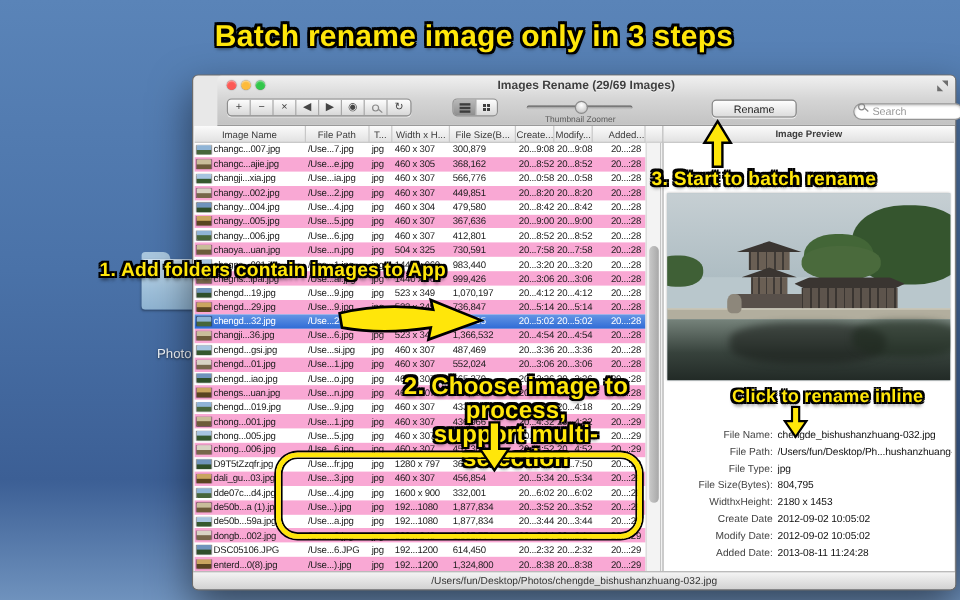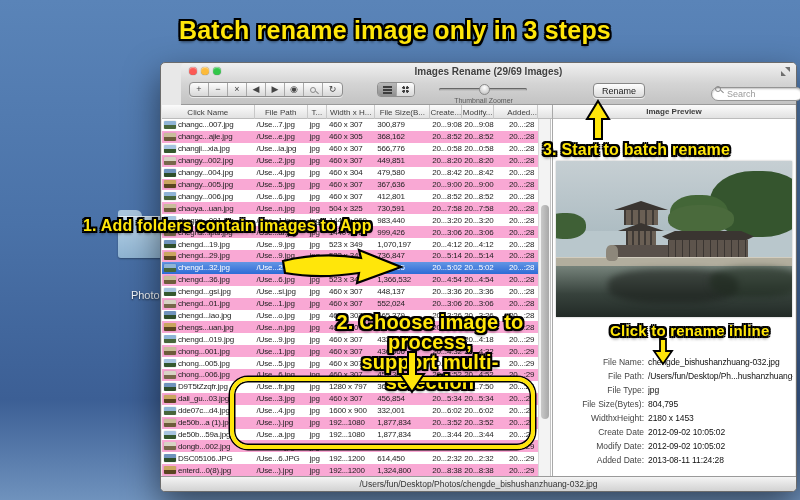--- a/index.html
+++ b/index.html
@@ -55,21 +55,21 @@
   .vtoggle .vbtn+.vbtn{border-left:1px solid #a8a8a8;}
   .ic-list{width:9px;height:1.5px;background:#3d3d3d;box-shadow:0 3px 0 #3d3d3d,0 6px 0 #3d3d3d;margin-top:-5px;}
   .ic-grid{width:7px;height:7px;background:
     radial-gradient(circle at 25% 25%,#3d3d3d 1.4px,transparent 1.5px),
     radial-gradient(circle at 75% 25%,#3d3d3d 1.4px,transparent 1.5px),
     radial-gradient(circle at 25% 75%,#3d3d3d 1.4px,transparent 1.5px),
     radial-gradient(circle at 75% 75%,#3d3d3d 1.4px,transparent 1.5px);}
   .slider{position:absolute;left:258px;top:25px;width:88px;height:3px;border-radius:2px;background:linear-gradient(180deg,#9a9a9a,#c9c9c9);box-shadow:inset 0 1px 1px rgba(0,0,0,.4);}
   .knob{position:absolute;left:40px;top:-4px;width:11px;height:11px;border-radius:50%;background:radial-gradient(circle at 50% 30%,#fff,#cfcfcf 70%,#ababab);border:1px solid #8a8a8a;}
   .zoomer-label{position:absolute;left:240px;top:34px;width:125px;text-align:center;font-size:7px;color:#5a5a5a;}
-  .rename-btn{position:absolute;left:412px;top:20px;width:52px;height:15px;border:1px solid #878787;border-radius:4px;
+  .rename-btn{position:absolute;left:412px;top:20px;width:71px;height:15px;border:1px solid #878787;border-radius:4px;
     background:linear-gradient(180deg,#fefefe,#dcdcdc);font-size:9px;color:#222;display:flex;align-items:center;justify-content:center;box-shadow:0 1px 0 rgba(255,255,255,.7);}
   .search{position:absolute;left:530px;top:20px;width:92px;height:14px;}
   .search input{width:100%;height:100%;border:1px solid #949494;border-radius:8px;padding:0 4px 0 15px;font-size:9px;color:#333;
     background:#fff;box-shadow:inset 0 1px 2px rgba(0,0,0,.25);font-family:inherit;}
   .search input::placeholder{color:#9a9a9a;}
   .mag{position:absolute;width:6px;height:6px;border:1.3px solid #8a8a8a;border-radius:50%;}
   .mag::after{content:"";position:absolute;width:4px;height:1.3px;background:#8a8a8a;right:-3.5px;bottom:-1.5px;transform:rotate(42deg);}
   .search .mag{left:4px;top:3px;}
   .sbtn .mag{position:relative;}
   
@@ -177,21 +177,21 @@
 
     <div class="search">
       <input type="text" placeholder="Search" style="">
       <span class="mag"></span>
     </div>
   </div>
 
   <div class="content">
     <div class="hdr-strip"></div>
     <div class="thead" id="thead">
-        <div class="hcell c-name">Click Name</div>
+        <div class="hcell c-name">Image Name</div>
         <div class="hcell c-path">File Path</div>
         <div class="hcell c-type">T...</div>
         <div class="hcell c-dim">Width x H...</div>
         <div class="hcell c-size">File Size(B...</div>
         <div class="hcell c-cre">Create...</div>
         <div class="hcell c-mod">Modify...</div>
         <div class="hcell c-add">Added...</div>
       </div>
     <div class="rows" id="rows">
         <div class="trow">
@@ -359,39 +359,39 @@
           <div class="cell c-type">jpg</div>
           <div class="cell c-dim">218...1453</div>
           <div class="cell c-size">804,795</div>
           <div class="cell c-cre">20...5:02</div>
           <div class="cell c-mod">20...5:02</div>
           <div class="cell c-add">20...:28</div>
         </div>
         <div class="trow alt">
           <div class="cell c-name">
             <span class="thumb" style="background: linear-gradient(rgb(201, 189, 154) 45%, rgb(109, 91, 58) 55%);"></span>
-            <span>chengd...36.jpg</span>
+            <span>changji...36.jpg</span>
           </div>
           <div class="cell c-path">/Use...6.jpg</div>
           <div class="cell c-type">jpg</div>
           <div class="cell c-dim">523 x 348</div>
           <div class="cell c-size">1,366,532</div>
           <div class="cell c-cre">20...4:54</div>
           <div class="cell c-mod">20...4:54</div>
           <div class="cell c-add">20...:28</div>
         </div>
         <div class="trow">
           <div class="cell c-name">
             <span class="thumb" style="background: linear-gradient(rgb(167, 196, 224) 45%, rgb(53, 88, 46) 55%);"></span>
             <span>chengd...gsi.jpg</span>
           </div>
           <div class="cell c-path">/Use...si.jpg</div>
           <div class="cell c-type">jpg</div>
           <div class="cell c-dim">460 x 307</div>
-          <div class="cell c-size">448,137</div>
+          <div class="cell c-size">487,469</div>
           <div class="cell c-cre">20...3:36</div>
           <div class="cell c-mod">20...3:36</div>
           <div class="cell c-add">20...:28</div>
         </div>
         <div class="trow alt">
           <div class="cell c-name">
             <span class="thumb" style="background: linear-gradient(rgb(216, 211, 196) 45%, rgb(119, 102, 74) 55%);"></span>
             <span>chengd...01.jpg</span>
           </div>
           <div class="cell c-path">/Use...1.jpg</div>

